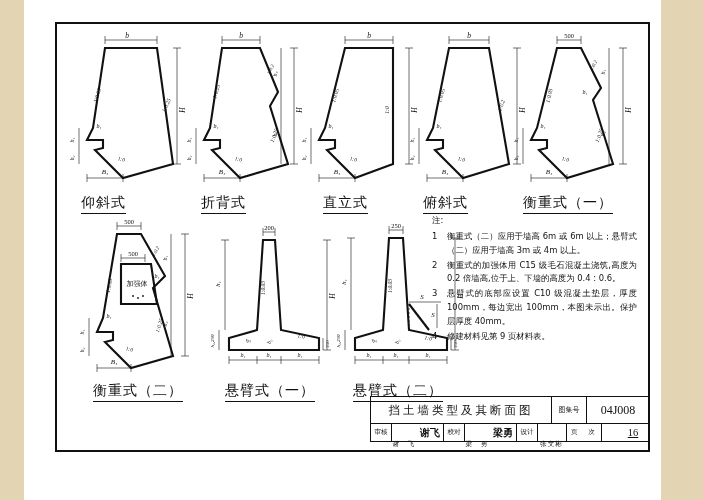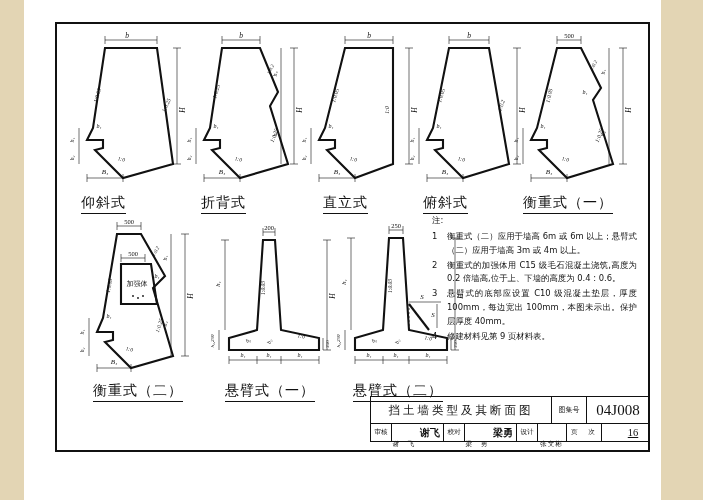--- a/index.html
+++ b/index.html
@@ -47,21 +47,21 @@
     font-size:11.5px;letter-spacing:3px;color:#111;
     font-family:"DejaVu Sans","Liberation Sans",sans-serif;
   }
   .tb-lbl{
     width:34px;flex:0 0 34px;border-left:1.3px solid #111;
     display:flex;align-items:center;justify-content:center;font-size:7px;
     font-family:"DejaVu Sans","Liberation Sans",sans-serif;color:#111;
   }
   .tb-val{
     width:62px;flex:0 0 62px;border-left:1.3px solid #111;
-    display:flex;align-items:center;justify-content:center;font-size:15px;color:#111;
+    display:flex;align-items:center;justify-content:center;font-size:12px;color:#111;
     font-family:"Liberation Serif","DejaVu Serif",serif;
   }
   .tb-bot{display:flex;height:17px;font-size:6.6px;color:#111;
     font-family:"DejaVu Sans","Liberation Sans",sans-serif;}
   .sig-lbl{display:flex;align-items:center;justify-content:center;
     border-right:1.1px solid #111;padding:0 1px;white-space:nowrap;}
   .sig-name{display:flex;align-items:center;justify-content:center;
     border-right:1.1px solid #111;padding:0 1px;white-space:nowrap;letter-spacing:1px;margin-top:20px;}
   .sig-mark{display:flex;align-items:center;justify-content:center;
     border-right:1.1px solid #111;font-size:10px;

